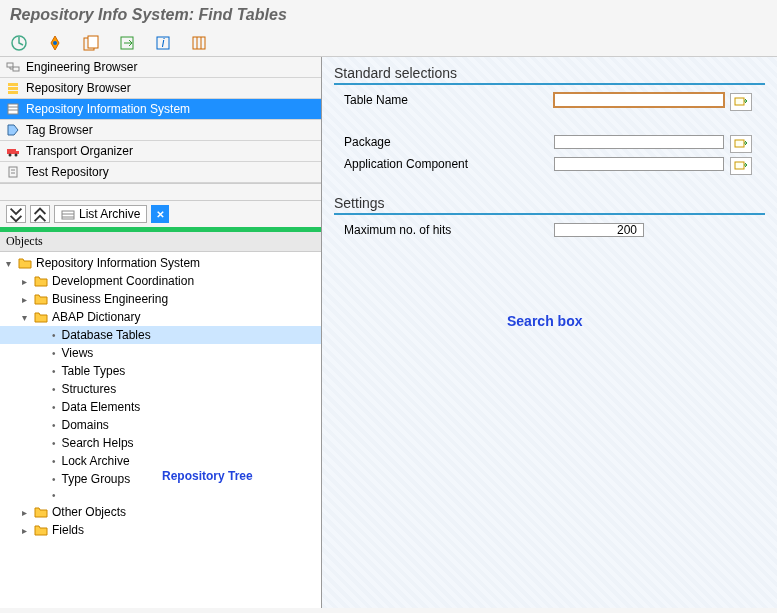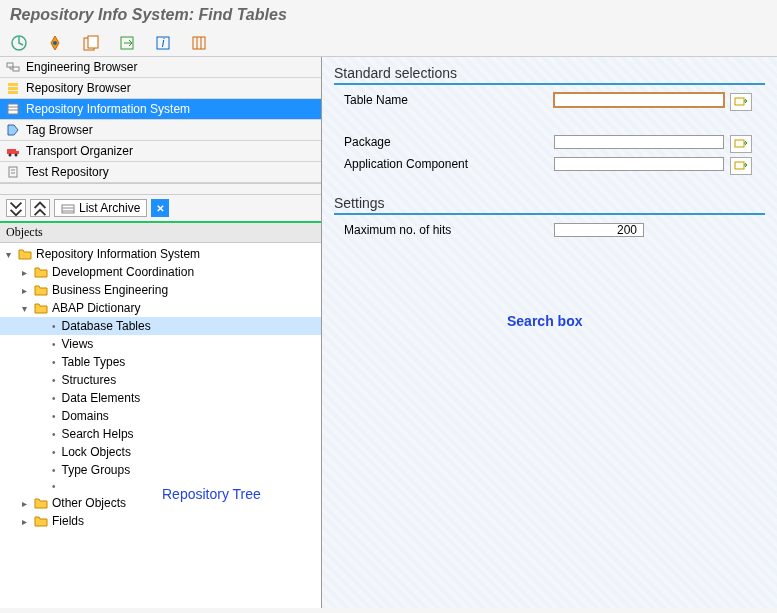--- a/index.html
+++ b/index.html
@@ -6,21 +6,21 @@
 body { width: 777px; height: 613px; background: #f5f5f5; overflow: hidden; position: relative; }
 .title-bar { padding: 6px 10px; font-size: 16px; font-weight: bold; font-style: italic; color: #666; }
 .toolbar { padding: 4px 10px; border-bottom: 1px solid #ccc; display: flex; gap: 18px; }
 .toolbar .ico { width: 18px; height: 18px; display: flex; align-items: center; justify-content: center; cursor: pointer; }
 .content { display: flex; height: calc(100% - 62px); }
 .left-panel { width: 322px; border-right: 1px solid #999; display: flex; flex-direction: column; background: #f5f5f5; }
 .nav-list { border-bottom: 1px solid #ccc; }
 .nav-item { padding: 3px 6px; border-bottom: 1px solid #d4d4d4; background: #f5f5f5; display: flex; align-items: center; gap: 6px; cursor: pointer; }
 .nav-item.selected { background: #1e90ff; color: #fff; }
 .nav-icon { width: 14px; height: 14px; display: inline-flex; align-items: center; justify-content: center; font-size: 11px; }
-.mid-toolbar { padding: 4px 6px; display: flex; gap: 4px; align-items: center; border-bottom: 2px solid #22c55e; border-top: 1px solid #ccc; margin-top: 10px; }
+.mid-toolbar { padding: 4px 6px; display: flex; gap: 4px; align-items: center; border-bottom: 5px solid #22c55e; border-top: 1px solid #ccc; margin-top: 16px; }
 .mid-btn { width: 20px; height: 18px; border: 1px solid #aaa; background: #fff; display: flex; align-items: center; justify-content: center; cursor: pointer; font-size: 10px; }
 .list-archive-btn { border: 1px solid #aaa; background: #fff; padding: 1px 6px; display: flex; align-items: center; gap: 4px; cursor: pointer; }
 .close-btn { width: 18px; height: 18px; background: #1e90ff; color: #fff; display: flex; align-items: center; justify-content: center; cursor: pointer; font-size: 10px; font-weight: bold; }
 .objects-header { padding: 2px 6px; background: #e8e8e8; border-bottom: 1px solid #ccc; font-family: Liberation Serif, serif; }
 .tree { padding: 2px 0; overflow-y: auto; background: #fff; flex: 1; }
 .tree-row { display: flex; align-items: center; padding: 2px 6px; cursor: pointer; white-space: nowrap; }
 .tree-row.selected { background: #cce6ff; }
 .tree-toggle { width: 12px; font-size: 10px; color: #666; }
 .tree-icon { width: 14px; height: 12px; margin-right: 4px; display: inline-flex; align-items: center; justify-content: center; }
 .folder-icon svg { width: 14px; height: 12px; }
@@ -29,21 +29,21 @@
 .group-title { font-size: 14px; color: #333; padding: 2px 0; border-bottom: 2px solid #3399cc; margin-bottom: 6px; }
 .form-row { display: flex; padding: 2px 0; }
 .form-label { width: 220px; padding-left: 10px; }
 .form-input { width: 170px; height: 14px; border: 1px solid #999; background: #fff; padding: 0 4px; }
 .form-input.focus { outline: 2px solid #cc8844; outline-offset: -1px; }
 .more-btn { width: 22px; height: 18px; margin-left: 6px; border: 1px solid #aaa; background: #fff; display: flex; align-items: center; justify-content: center; cursor: pointer; }
 .more-btn svg { width: 14px; height: 12px; }
 .hits-input { width: 90px; text-align: right; padding-right: 6px; }
 .annotation { position: absolute; color: #2244dd; font-weight: bold; font-size: 14px; pointer-events: none; }
 .annot-search { top: 256px; left: 185px; }
-.annot-tree { position: absolute; top: 486px; left: 162px; color: #2244dd; font-weight: normal; font-size: 14px; pointer-events: none; z-index: 10; }
+.annot-tree { position: absolute; top: 469px; left: 162px; color: #2244dd; font-weight: bold; font-size: 12px; pointer-events: none; z-index: 10; }
 </style>
 </head>
 <body>
 
 <div class="title-bar">Repository Info System: Find Tables</div>
 
 <div class="toolbar">
   <span class="ico">
       <svg viewBox="0 0 18 18">
         <circle cx="9" cy="9" r="7" fill="none" stroke="#4a8" stroke-width="1.5"></circle>
@@ -237,21 +237,21 @@
           <span>Domains</span>
         </div>
         <div class="tree-row" style="padding-left: 38px;">
           <span class="tree-toggle"></span>
           <span class="bullet">•</span>
           <span>Search Helps</span>
         </div>
         <div class="tree-row" style="padding-left: 38px;">
           <span class="tree-toggle"></span>
           <span class="bullet">•</span>
-          <span>Lock Objects</span>
+          <span>Lock Archive</span>
         </div>
         <div class="tree-row" style="padding-left: 38px;">
           <span class="tree-toggle"></span>
           <span class="bullet">•</span>
           <span>Type Groups</span>
         </div>
         <div class="tree-row" style="padding-left: 38px;">
           <span class="tree-toggle"></span>
           <span class="bullet">•</span>
           <span></span>

